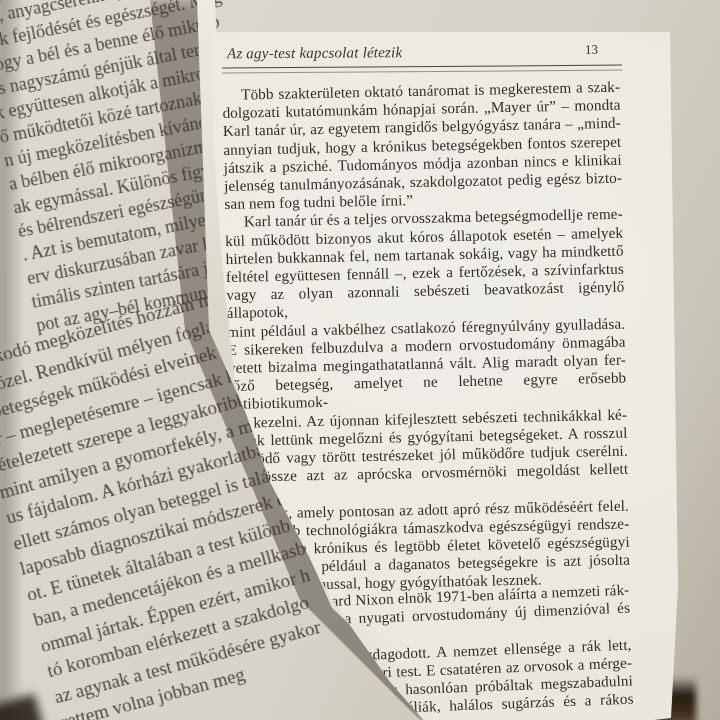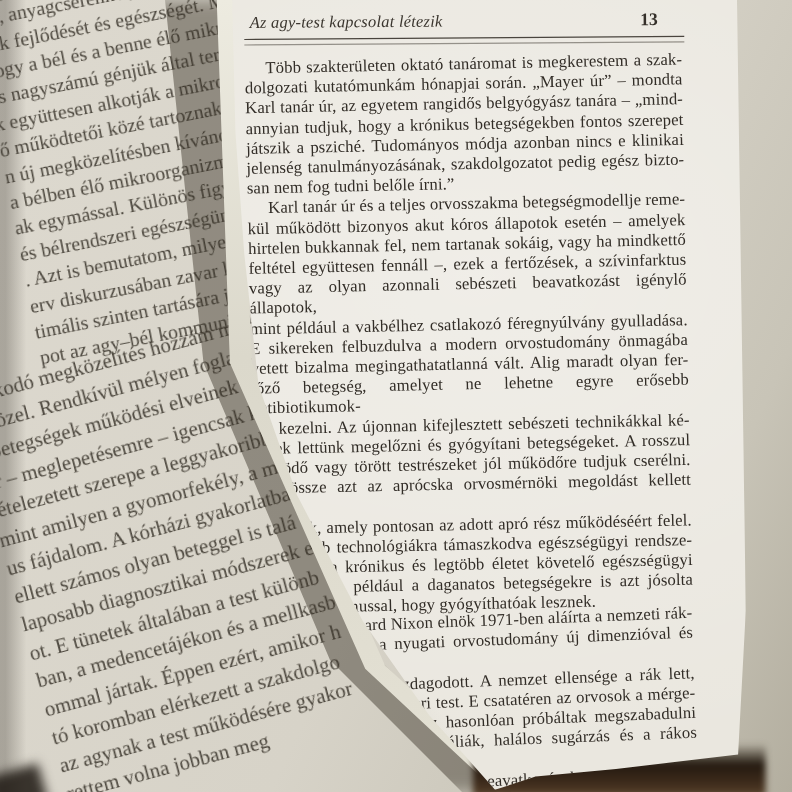--- a/index.html
+++ b/index.html
@@ -72,26 +72,27 @@
     position:absolute;inset:0;
     background:
       radial-gradient(ellipse 130% 90% at 60% 35%, rgba(255,255,255,0.28), rgba(255,255,255,0) 70%),
       linear-gradient(90deg, rgba(95,88,72,0.30) 0px, rgba(95,88,72,0.12) 14px, rgba(95,88,72,0) 48px),
       radial-gradient(ellipse 42% 30% at 30% 100%, rgba(95,88,72,0.30), rgba(95,88,72,0) 70%),
       linear-gradient(90deg, rgba(0,0,0,0) 94%, rgba(90,82,66,0.18) 100%),
       #eae7df;
     clip-path:polygon(211px 0,670px 0,678px 555px,671px 686px,560px 699px,487px 706px,450px 718px,
                       390px 650px,330px 565px,270px 450px,235px 350px,222px 230px,214px 120px);
     color:#35302a;
+    margin-top:32px;
   }
   .page-header{position:absolute;left:222px;top:12px;width:400px;height:22px;transform:rotate(-0.4deg);}
   .header-title{
     position:absolute;left:5px;top:0;font-style:italic;font-size:15px;letter-spacing:0.2px;color:#3b362f;
   }
-  .header-pagenum{position:absolute;right:24px;top:-1px;font-size:16px;color:#35302a;font-weight:bold;}
+  .header-pagenum{position:absolute;right:24px;top:-1px;font-size:13px;color:#35302a;}
   .header-rule{
     position:absolute;left:0;top:22px;width:400px;height:3.5px;
     border-top:1.5px solid rgba(60,55,48,0.92);
     border-bottom:1px solid rgba(60,55,48,0.5);
   }
   .paragraphs{
     position:absolute;left:222px;top:54px;width:398px;
     font-size:15.2px;line-height:18.2px;letter-spacing:0.1px;
     transform:rotate(-1.2deg);transform-origin:0 0;color:#322d27;
   }

